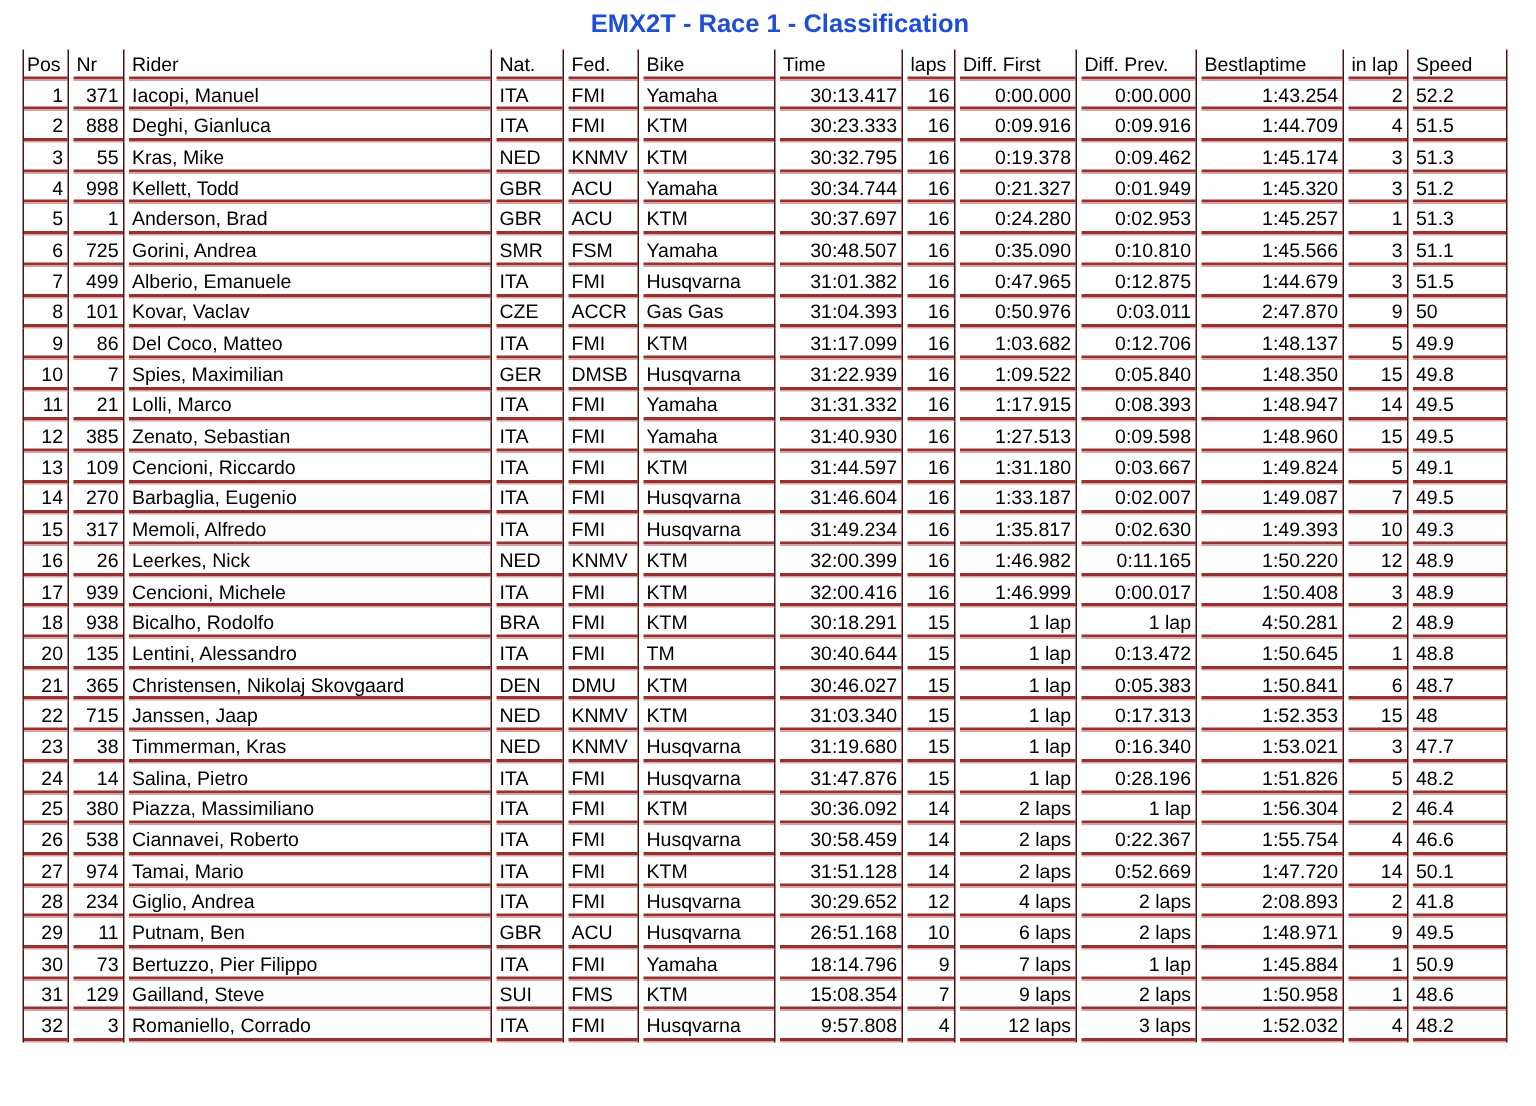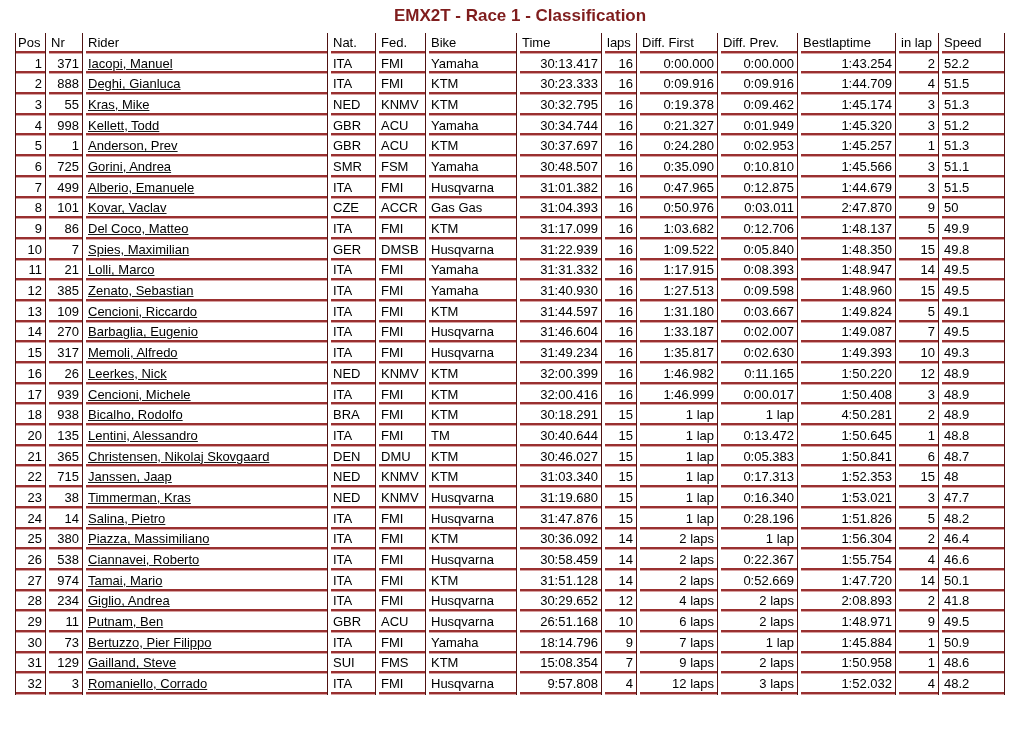--- a/index.html
+++ b/index.html
@@ -11,21 +11,21 @@
     font-family: "Liberation Sans", "DejaVu Sans", sans-serif;
     color: #000000;
     overflow: hidden;
   }
   .title {
     margin: 5px 0 7px 16px;
     font-size: 17px;
     line-height: 21px;
     font-weight: bold;
     text-align: center;
-    color: #7f1d1d;
+    color: #1d4ed8;
   }
   table.classification {
     border-collapse: separate;
     border-spacing: 3px 0;
     table-layout: fixed;
     margin-left: 12px;
   }
   th, td {
     height: 20.7px;
     padding: 0 3px 2px 2px;
@@ -39,21 +39,20 @@
     background-size: 100% 3px;
     background-position: left bottom;
     background-repeat: no-repeat;
   }
   th:first-child, td:first-child { border-left: 1px solid #4f1212; }
   th { text-align: left; }
   .al-left { text-align: left; }
   .al-right { text-align: right; }
   a.rider-link {
     color: #000000;
-    text-decoration: underline;
     text-decoration-color: #1a1a1a;
     cursor: pointer;
   }
 </style>
 </head>
 <body>
 
 <div class="page">
   <h1 class="title">EMX2T - Race 1 - Classification</h1>
 
@@ -147,21 +146,21 @@
           <td class="al-right">16</td>
           <td class="al-right">0:21.327</td>
           <td class="al-right">0:01.949</td>
           <td class="al-right">1:45.320</td>
           <td class="al-right">3</td>
           <td class="al-left">51.2</td>
         </tr>
         <tr>
           <td class="al-right">5</td>
           <td class="al-right">1</td>
-          <td class="al-left"><a class="rider-link">Anderson, Prev</a></td>
+          <td class="al-left"><a class="rider-link">Anderson, Brad</a></td>
           <td class="al-left">GBR</td>
           <td class="al-left">ACU</td>
           <td class="al-left">KTM</td>
           <td class="al-right">30:37.697</td>
           <td class="al-right">16</td>
           <td class="al-right">0:24.280</td>
           <td class="al-right">0:02.953</td>
           <td class="al-right">1:45.257</td>
           <td class="al-right">1</td>
           <td class="al-left">51.3</td>

